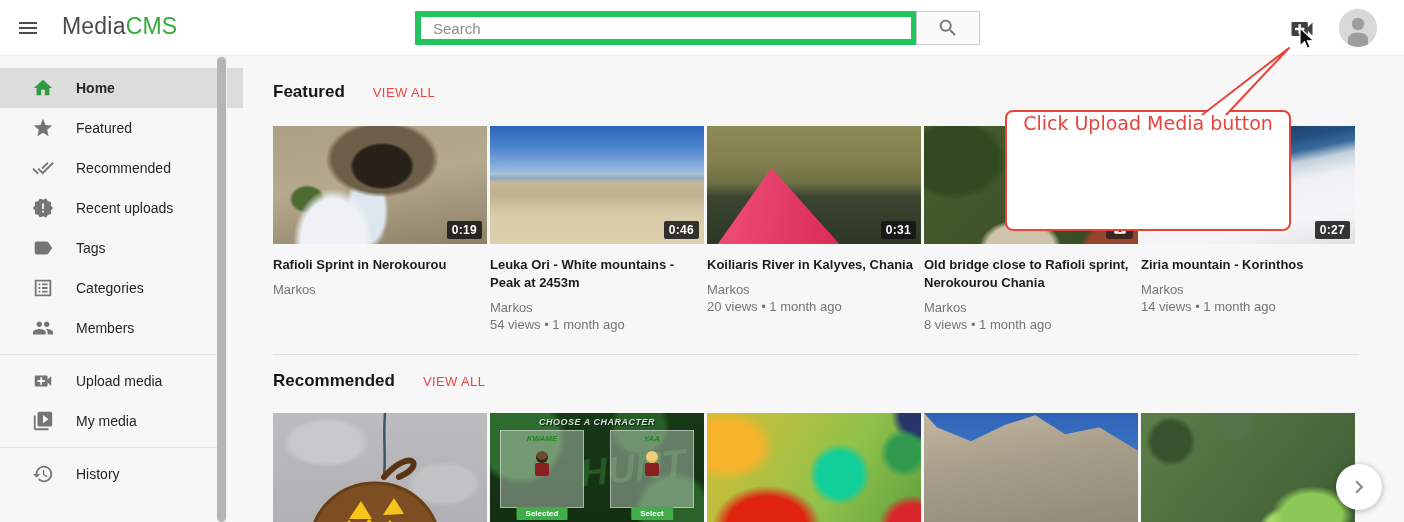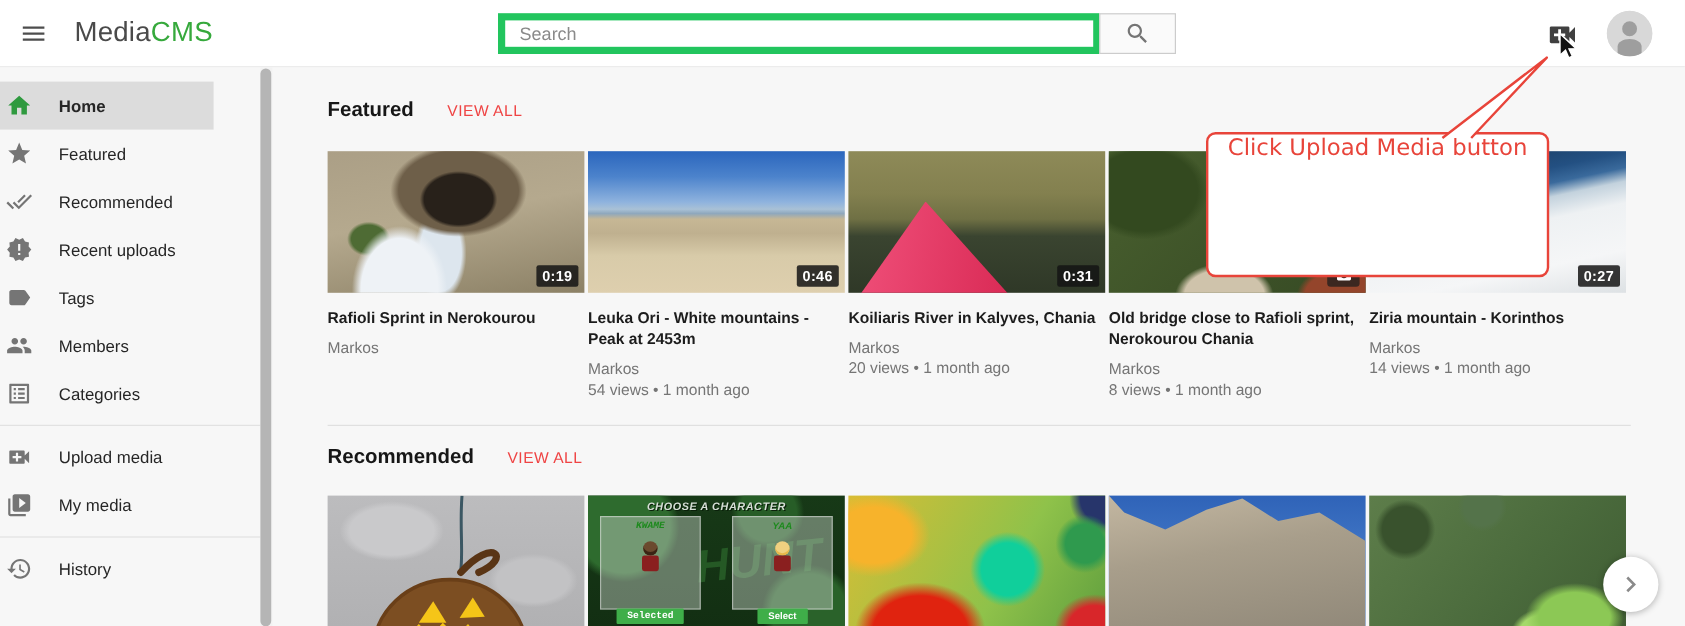--- a/index.html
+++ b/index.html
@@ -19,22 +19,22 @@
   .search-btn { width:64px; height:34px; margin-left:-1px; border:1px solid #ccc; background:#fafafa;
     display:flex; align-items:center; justify-content:center; color:#757575; cursor:pointer; }
   .upload-top { position:absolute; left:1288px; top:15px; width:28px; height:28px; color:#404040; cursor:pointer; }
   .avatar { position:absolute; left:1339px; top:9px; width:38px; height:38px; border-radius:50%;
     overflow:hidden; background:#d8d8d8; cursor:pointer; }
 
   
   .sidebar { position:absolute; left:0; top:56px; width:228px; height:466px; background:#f7f7f7; z-index:10; }
   .sb-track { position:absolute; right:1px; top:0; width:10px; height:466px; background:#f2f2f2; }
   .sb-thumb { position:absolute; right:2px; top:1px; width:9px; height:465px; border-radius:5px; background:#b5b5b5; }
-  .sb-item { position:relative; height:40px; display:flex; align-items:center; padding-left:5px;
-    color:#262626; font-size:14px; cursor:pointer; width:178px; }
+  .sb-item { position:relative; height:40px; display:flex; align-items:center; padding-left:32px;
+    color:#262626; font-size:14px; cursor:pointer; width:243px; }
   .sb-item .ic { width:22px; height:22px; color:#757575; margin-right:22px; flex:none; }
   .sb-item.active { background:#dcdcdc; font-weight:bold; }
   .sb-item.active .ic { color:#2f9a3f; }
   .sb-group { padding:6px 0; }
   .sb-div { height:1px; background:#e2e2e2; width:217px; }
   .sidebar .top-pad { height:6px; }
 
   
   .main { position:absolute; left:228px; top:56px; width:1176px; height:466px; padding-left:45px; }
   .sec-head { display:flex; align-items:baseline; margin-top:26px; }
@@ -104,21 +104,21 @@
     radial-gradient(circle 34px at 44% 8%, #54734a 0 45%, rgba(84,115,74,0) 60%),
     linear-gradient(130deg,#5d7d4a,#4a6a3c 60%,#3f5c33); }
 
   
   .g-header { position:absolute; top:4px; left:0; right:0; text-align:center; font-size:9px; font-weight:bold;
     font-style:italic; color:#d6ded6; letter-spacing:.5px; text-shadow:1px 1px 0 #0a200a; }
   .g-watermark { position:absolute; right:18px; top:34px; font-size:38px; font-weight:bold; font-style:italic;
     color:rgba(70,160,70,.35); transform:rotate(-6deg); }
   .g-panel { position:absolute; top:17px; width:84px; height:78px; background:rgba(200,210,200,.45);
     border:1px solid rgba(240,240,240,.5); }
-  .g-left { left:10px;font-family:Liberation Mono, monospace; } .g-right { right:10px; }
+  .g-left { left:10px; } .g-right { right:10px; }
   .g-name { text-align:center; font-size:8px; font-weight:bold; font-style:italic; color:#1d8a1d; margin-top:3px; }
   .g-char { position:relative; width:18px; height:30px; margin:8px auto 0; }
   .g-char::before { content:""; position:absolute; left:3px; top:0; width:12px; height:12px; border-radius:50%; }
   .g-char::after { content:""; position:absolute; left:2px; top:12px; width:14px; height:13px; border-radius:2px;
     background:#8a1f1f; }
   .c-kwame::before { background:#6b4a2e; box-shadow:inset 0 -3px 0 #3a2414; }
   .c-yaa::before { background:#f0d080; box-shadow:inset 0 -2px 0 #e8b84a; }
   .g-btn { position:absolute; bottom:-13px; left:50%; transform:translateX(-50%); background:#3fae49;
     color:#fff; font-size:8px; font-weight:bold; padding:2px 9px; border-radius:1px; white-space:nowrap;margin-top:28px; }
 
@@ -210,32 +210,32 @@
       <span class="ic">
           <svg viewBox="0 0 24 24" width="22" height="22" fill="currentColor">
             <path d="M17.63 5.84C17.27 5.33 16.67 5 16 5L5 5.01C3.9 5.01 3 5.9 3 7v10c0 1.1.9 1.99 2 1.99L16 19c.67 0 1.27-.33 1.63-.84L22 12l-4.37-6.16z"></path>
           </svg>
         </span>
       <span>Tags</span>
     </div>
     <div class="sb-item">
       <span class="ic">
           <svg viewBox="0 0 24 24" width="22" height="22" fill="currentColor">
+            <path d="M19 5v14H5V5h14m1.1-2H3.9c-.5 0-.9.4-.9.9v16.2c0 .4.4.9.9.9h16.2c.4 0 .9-.5.9-.9V3.9c0-.5-.5-.9-.9-.9zM11 7h6v2h-6V7zm0 4h6v2h-6v-2zm0 4h6v2h-6zM7 7h2v2H7zm0 4h2v2H7zm0 4h2v2H7z"></path>
+          </svg>
+        </span>
+      <span>Categories</span>
+    </div>
+    <div class="sb-item">
+      <span class="ic">
+          <svg viewBox="0 0 24 24" width="22" height="22" fill="currentColor">
             <path d="M16 11c1.66 0 2.99-1.34 2.99-3S17.66 5 16 5c-1.66 0-3 1.34-3 3s1.34 3 3 3zm-8 0c1.66 0 2.99-1.34 2.99-3S9.66 5 8 5C6.34 5 5 6.34 5 8s1.34 3 3 3zm0 2c-2.33 0-7 1.17-7 3.5V19h14v-2.5c0-2.33-4.67-3.5-7-3.5zm8 0c-.29 0-.62.02-.97.05 1.16.84 1.97 1.97 1.97 3.45V19h6v-2.5c0-2.33-4.67-3.5-7-3.5z"></path>
           </svg>
         </span>
       <span>Members</span>
-    </div>
-    <div class="sb-item">
-      <span class="ic">
-          <svg viewBox="0 0 24 24" width="22" height="22" fill="currentColor">
-            <path d="M19 5v14H5V5h14m1.1-2H3.9c-.5 0-.9.4-.9.9v16.2c0 .4.4.9.9.9h16.2c.4 0 .9-.5.9-.9V3.9c0-.5-.5-.9-.9-.9zM11 7h6v2h-6V7zm0 4h6v2h-6v-2zm0 4h6v2h-6zM7 7h2v2H7zm0 4h2v2H7zm0 4h2v2H7z"></path>
-          </svg>
-        </span>
-      <span>Categories</span>
     </div>
   </div>
   <div class="sb-div"></div>
   <div class="sb-group">
     <div class="sb-item">
       <span class="ic">
           <svg viewBox="0 0 24 24" width="22" height="22" fill="currentColor">
             <path d="M17 10.5V7c0-.55-.45-1-1-1H4c-.55 0-1 .45-1 1v10c0 .55.45 1 1 1h12c.55 0 1-.45 1-1v-3.5l4 4v-11l-4 4zM14 13h-3v3H9v-3H6v-2h3V8h2v3h3v2z"></path>
           </svg>
         </span>

